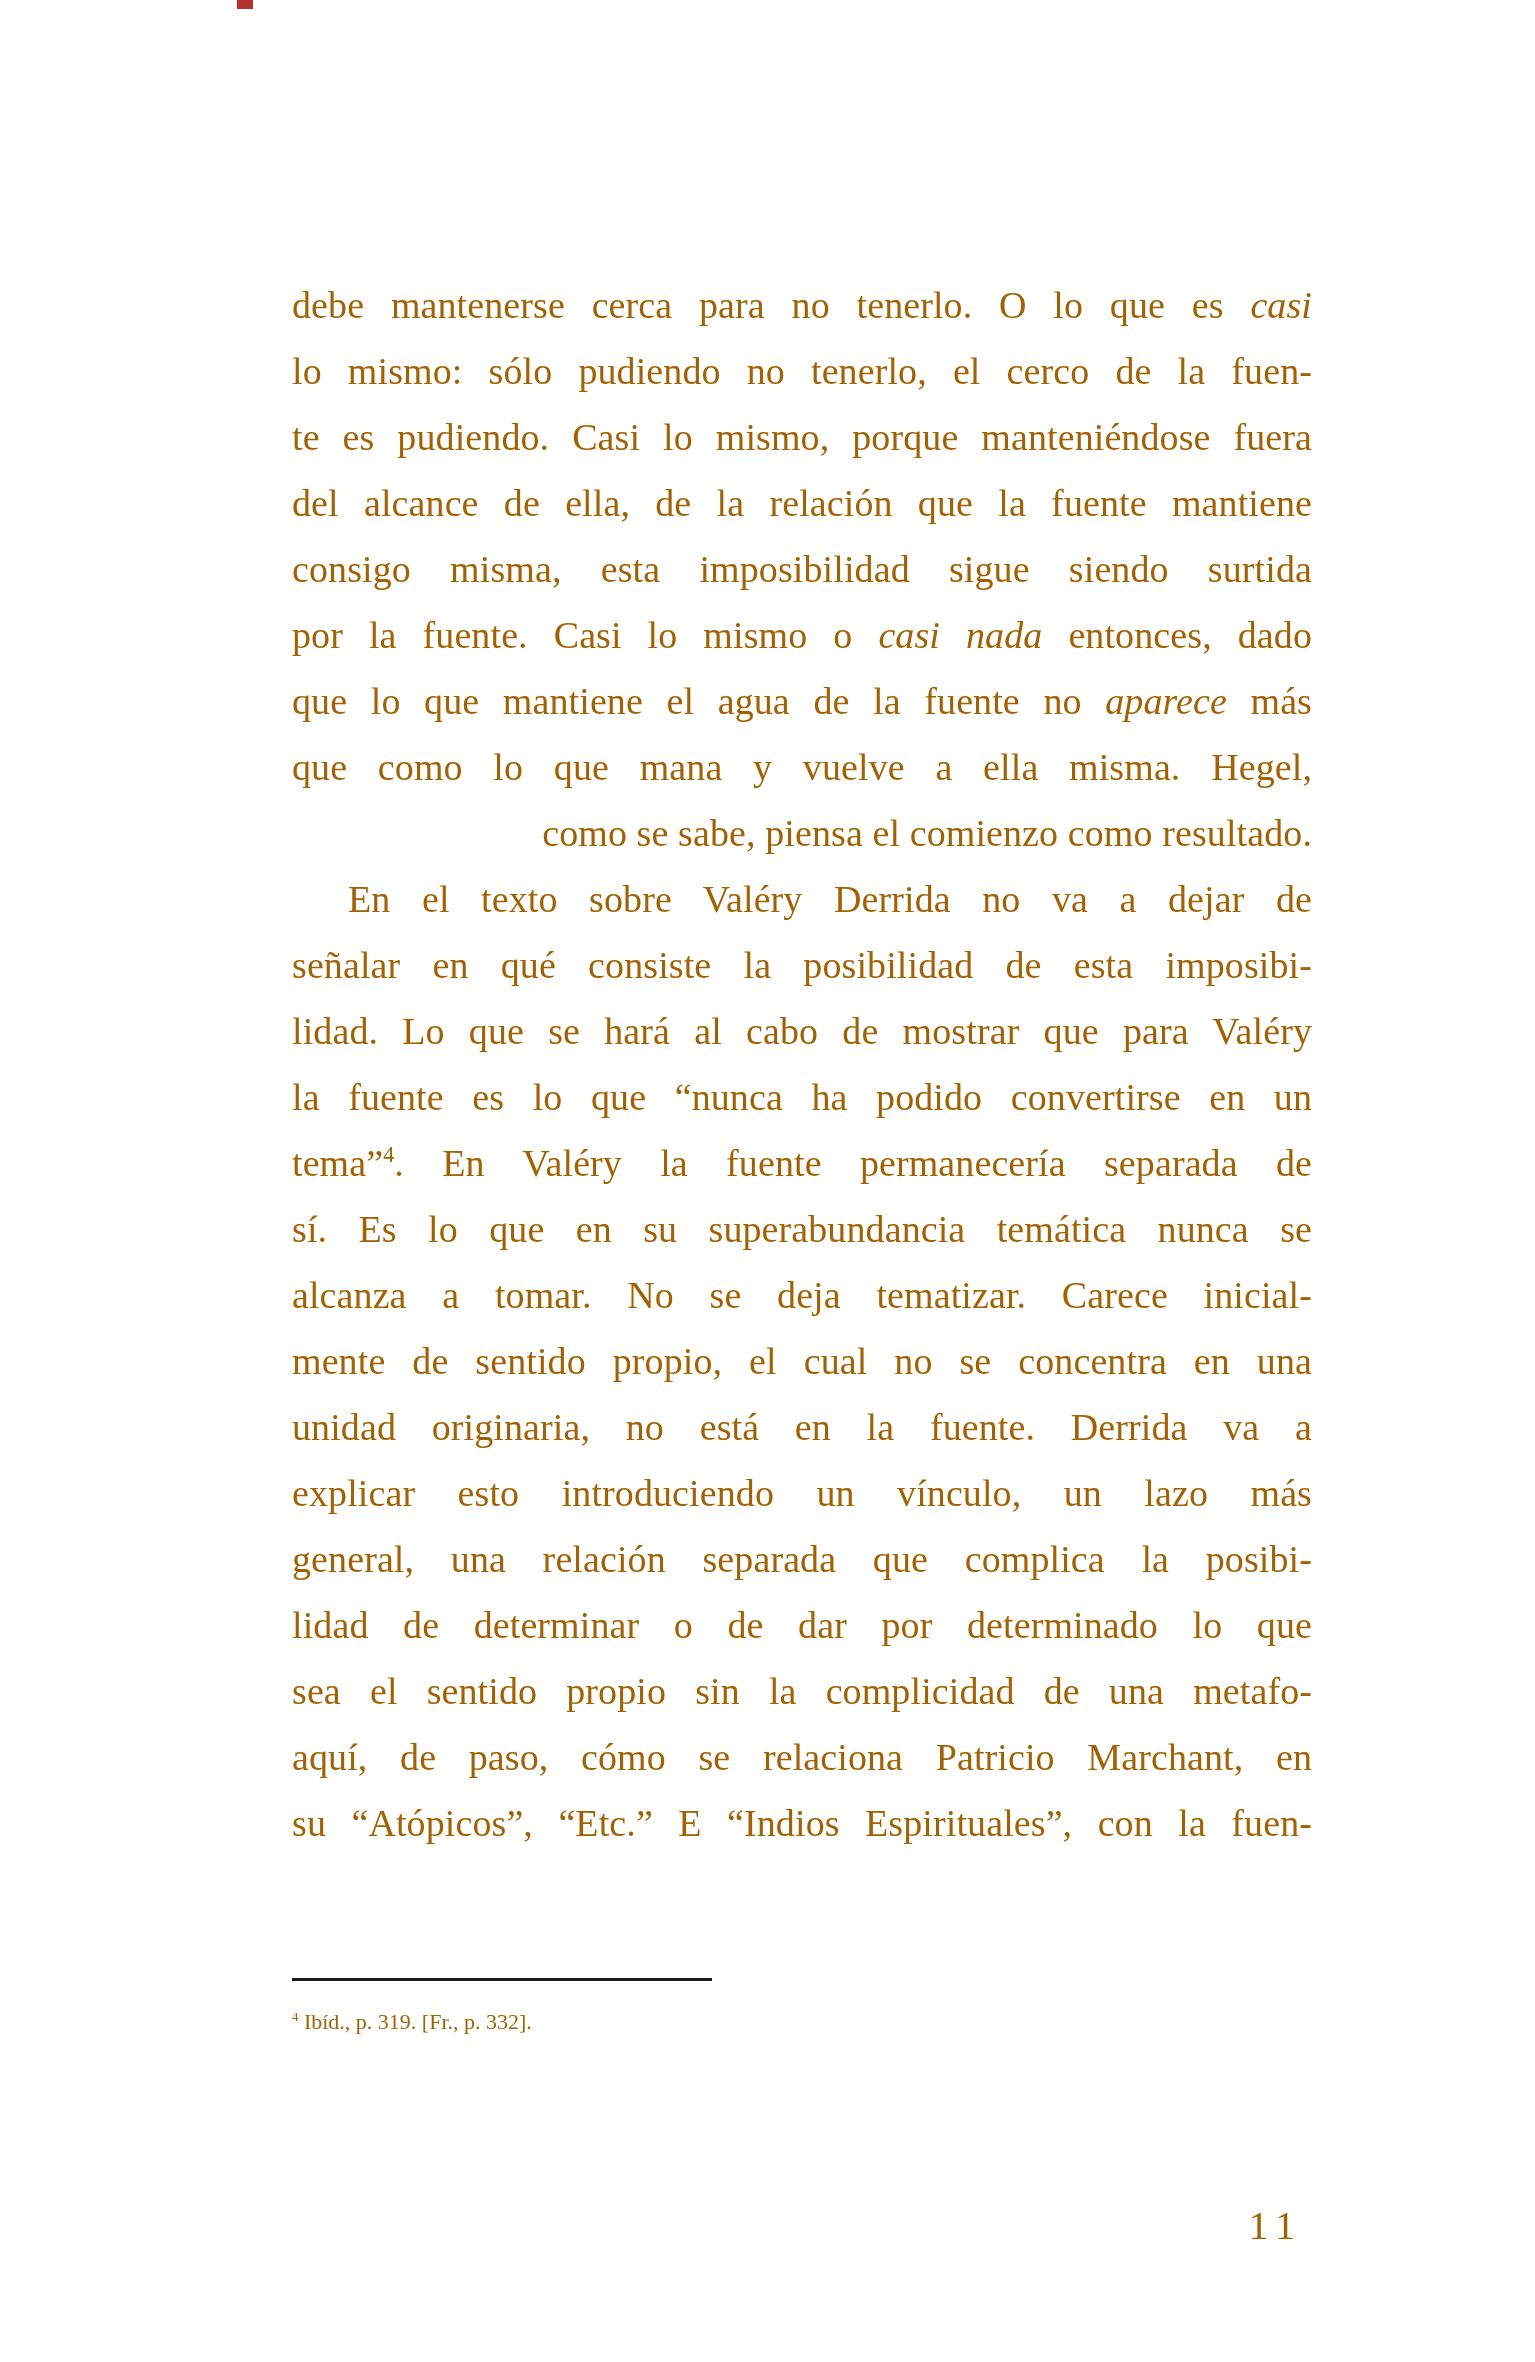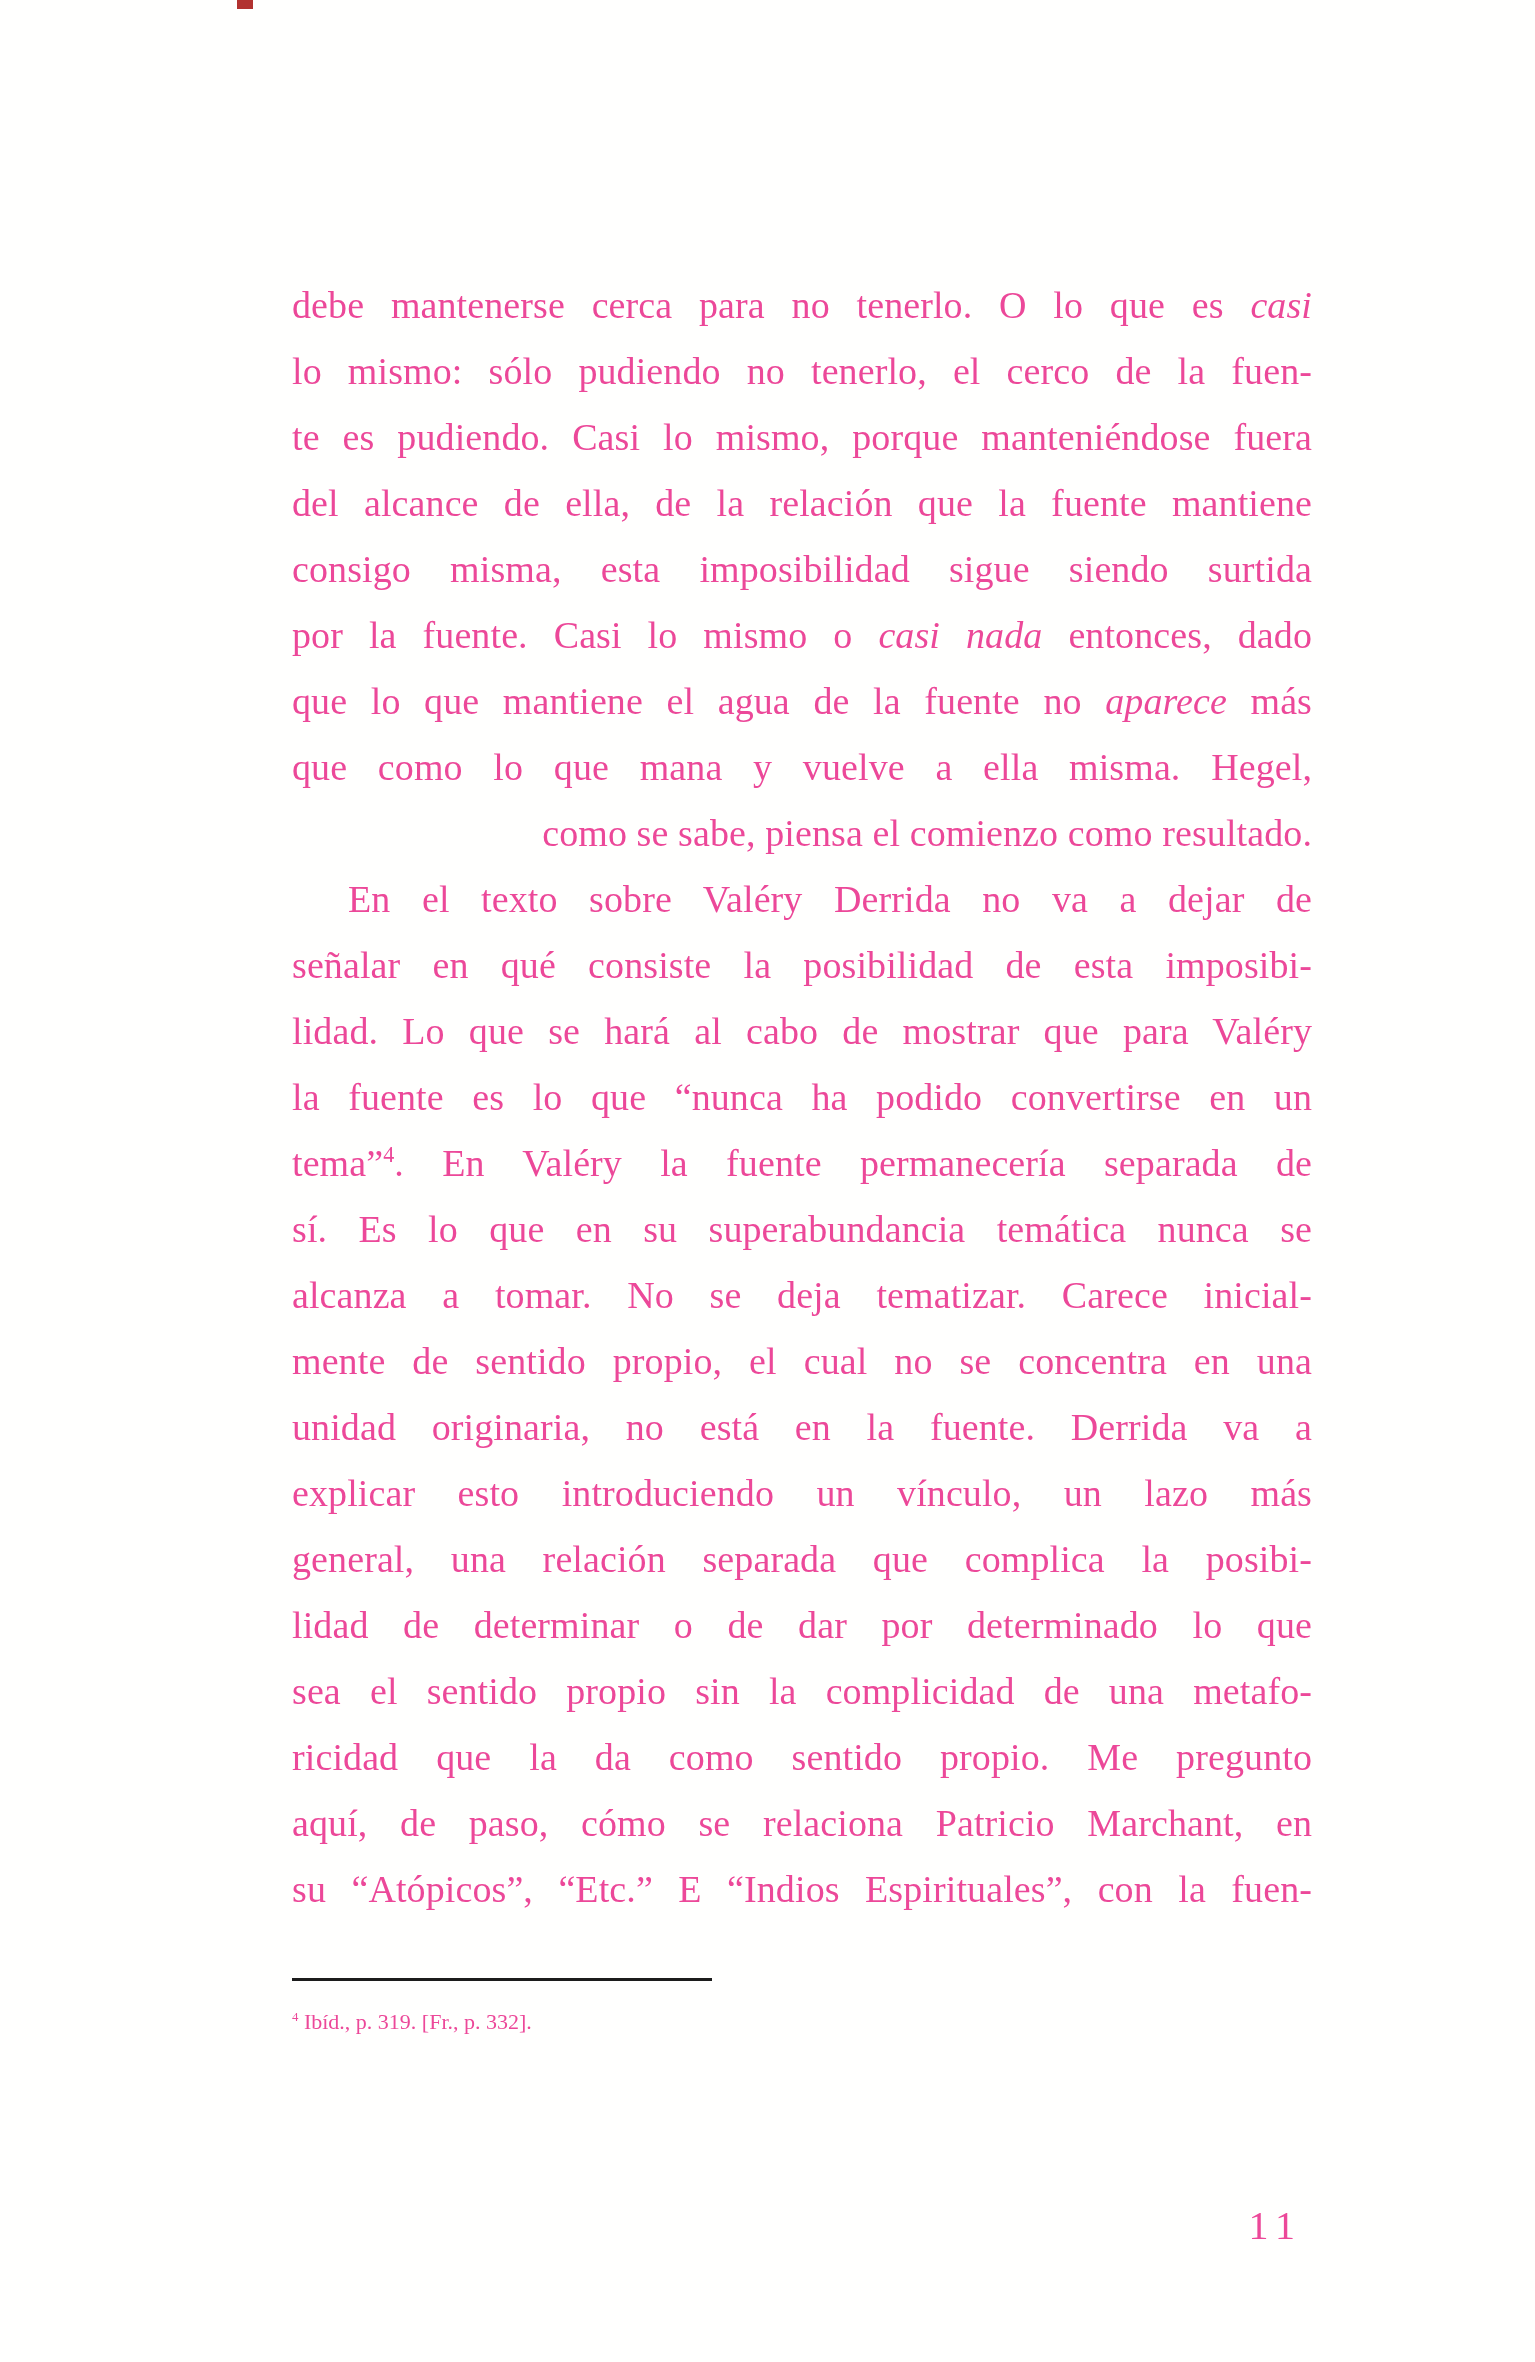--- a/index.html
+++ b/index.html
@@ -2,21 +2,21 @@
 <html><head>
 <meta charset="utf-8">
 <style>
   * { margin: 0; padding: 0; box-sizing: border-box; }
   html, body { background: #ffffff; }
   .page {
     position: relative;
     width: 1535px;
     height: 2362px;
     background: #fffffe;
-    color: #ec4899;
+    color: #a16207;
     font-family: "Liberation Serif", serif;
     overflow: hidden;
     margin: 0 auto;
   }
   .scan-mark {
     position: absolute;
     top: 0;
     left: 237px;
     width: 16px;
     height: 9px;
@@ -96,21 +96,20 @@
         <div class="line j"><span>la fuente es lo que “nunca ha podido convertirse en un</span></div>
         <div class="line j"><span>tema”</span><sup>4</sup><span>. En Valéry la fuente permanecería separada de</span></div>
         <div class="line j"><span>sí. Es lo que en su superabundancia temática nunca se</span></div>
         <div class="line j"><span>alcanza a tomar. No se deja tematizar. Carece inicial-</span></div>
         <div class="line j"><span>mente de sentido propio, el cual no se concentra en una</span></div>
         <div class="line j"><span>unidad originaria, no está en la fuente. Derrida va a</span></div>
         <div class="line j"><span>explicar esto introduciendo un vínculo, un lazo más</span></div>
         <div class="line j"><span>general, una relación separada que complica la posibi-</span></div>
         <div class="line j"><span>lidad de determinar o de dar por determinado lo que</span></div>
         <div class="line j"><span>sea el sentido propio sin la complicidad de una metafo-</span></div>
-        <div class="line j"><span>ricidad que la da como sentido propio. Me pregunto</span></div>
         <div class="line j"><span>aquí, de paso, cómo se relaciona Patricio Marchant, en</span></div>
         <div class="line j"><span>su “Atópicos”, “Etc.” E “Indios Espirituales”, con la fuen-</span></div>
       </div>
   </div>
 
   <div class="footnote-block">
     <div class="footnote-rule"></div>
     <div class="footnote-text-row"><sup>4</sup><span> Ibíd., p. 319. [Fr., p. 332].</span></div>
   </div>
 

